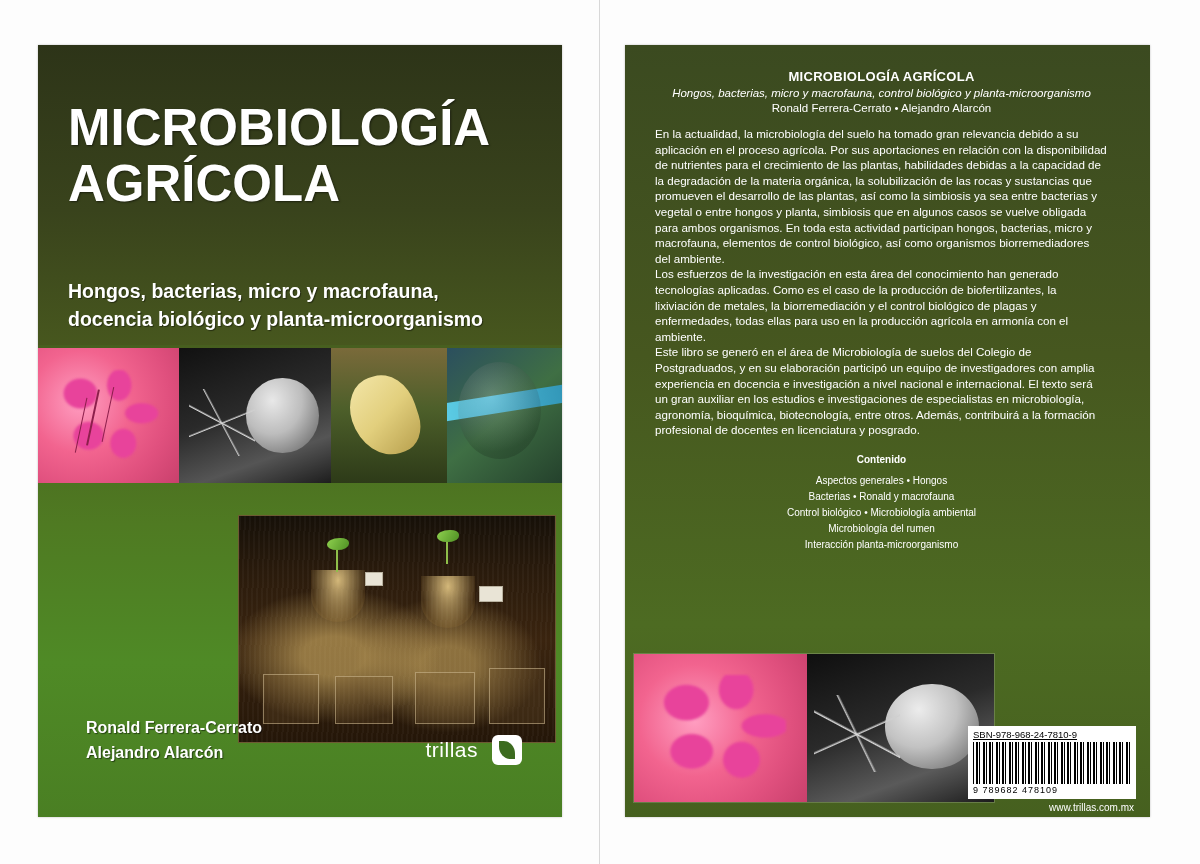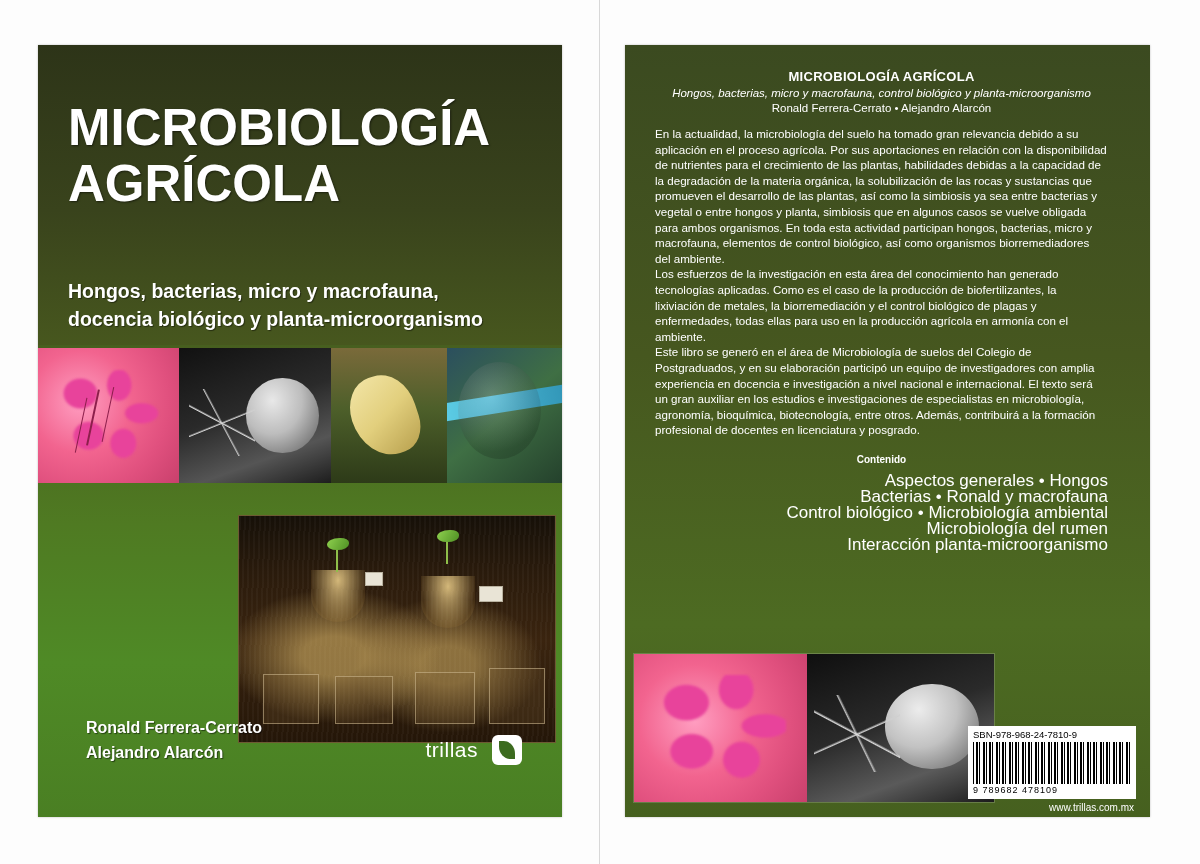--- a/index.html
+++ b/index.html
@@ -283,23 +283,23 @@
   .bc-body p { margin: 0 0 0 0; }
   .bc-contenido-title {
     margin-top: 16px;
     text-align:center;
     color:#ffffff;
     font-weight:bold;
     font-size: 10px;
   }
   .bc-contenido-list {
     margin-top: 8px;
-    text-align:right;
-    color:#ffffff;
-    font-size: 17px;
+    text-align:center;
+    color:#ffffff;
+    font-size: 10px;
     line-height: 16px;
   }
 
   .bc-photos {
     position: absolute;
     left: 8px;
     bottom: 14px;
     width: 360px;
     height: 148px;
     display: flex;
@@ -341,20 +341,21 @@
     width: 168px;
     background: #ffffff;
     padding: 3px 5px 4px 5px;
     box-sizing: border-box;
   }
   .isbn-text {
     font-size: 9.5px;
     color:#000;
     font-family: "Liberation Sans", sans-serif;
     margin-bottom: 2px;
+    text-decoration: underline;
   }
   .barcode {
     height: 42px;
     width: 100%;
     background-image: repeating-linear-gradient(90deg,
       #000 0 1px, #fff 1px 3px, #000 3px 5px, #fff 5px 6px,
       #000 6px 7px, #fff 7px 10px, #000 10px 12px, #fff 12px 13px);
   }
   .barcode-digits {
     font-size: 9px;

